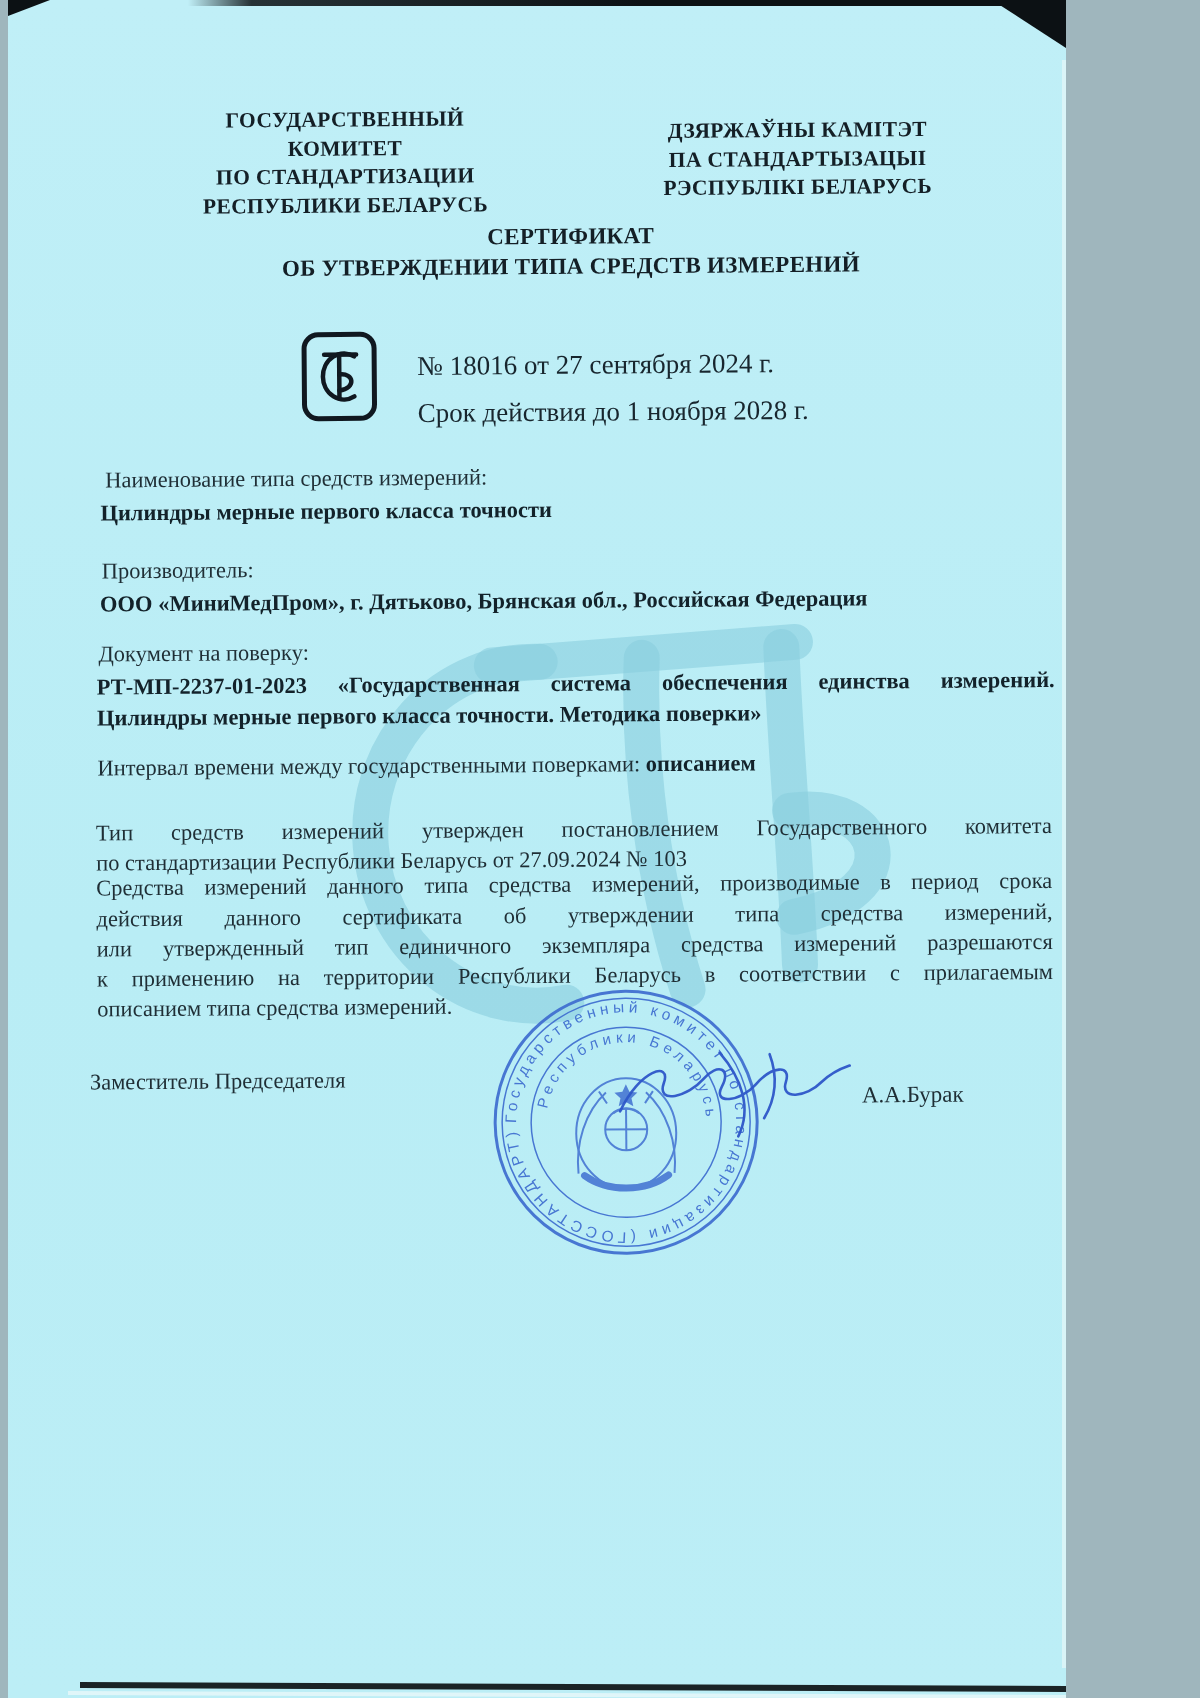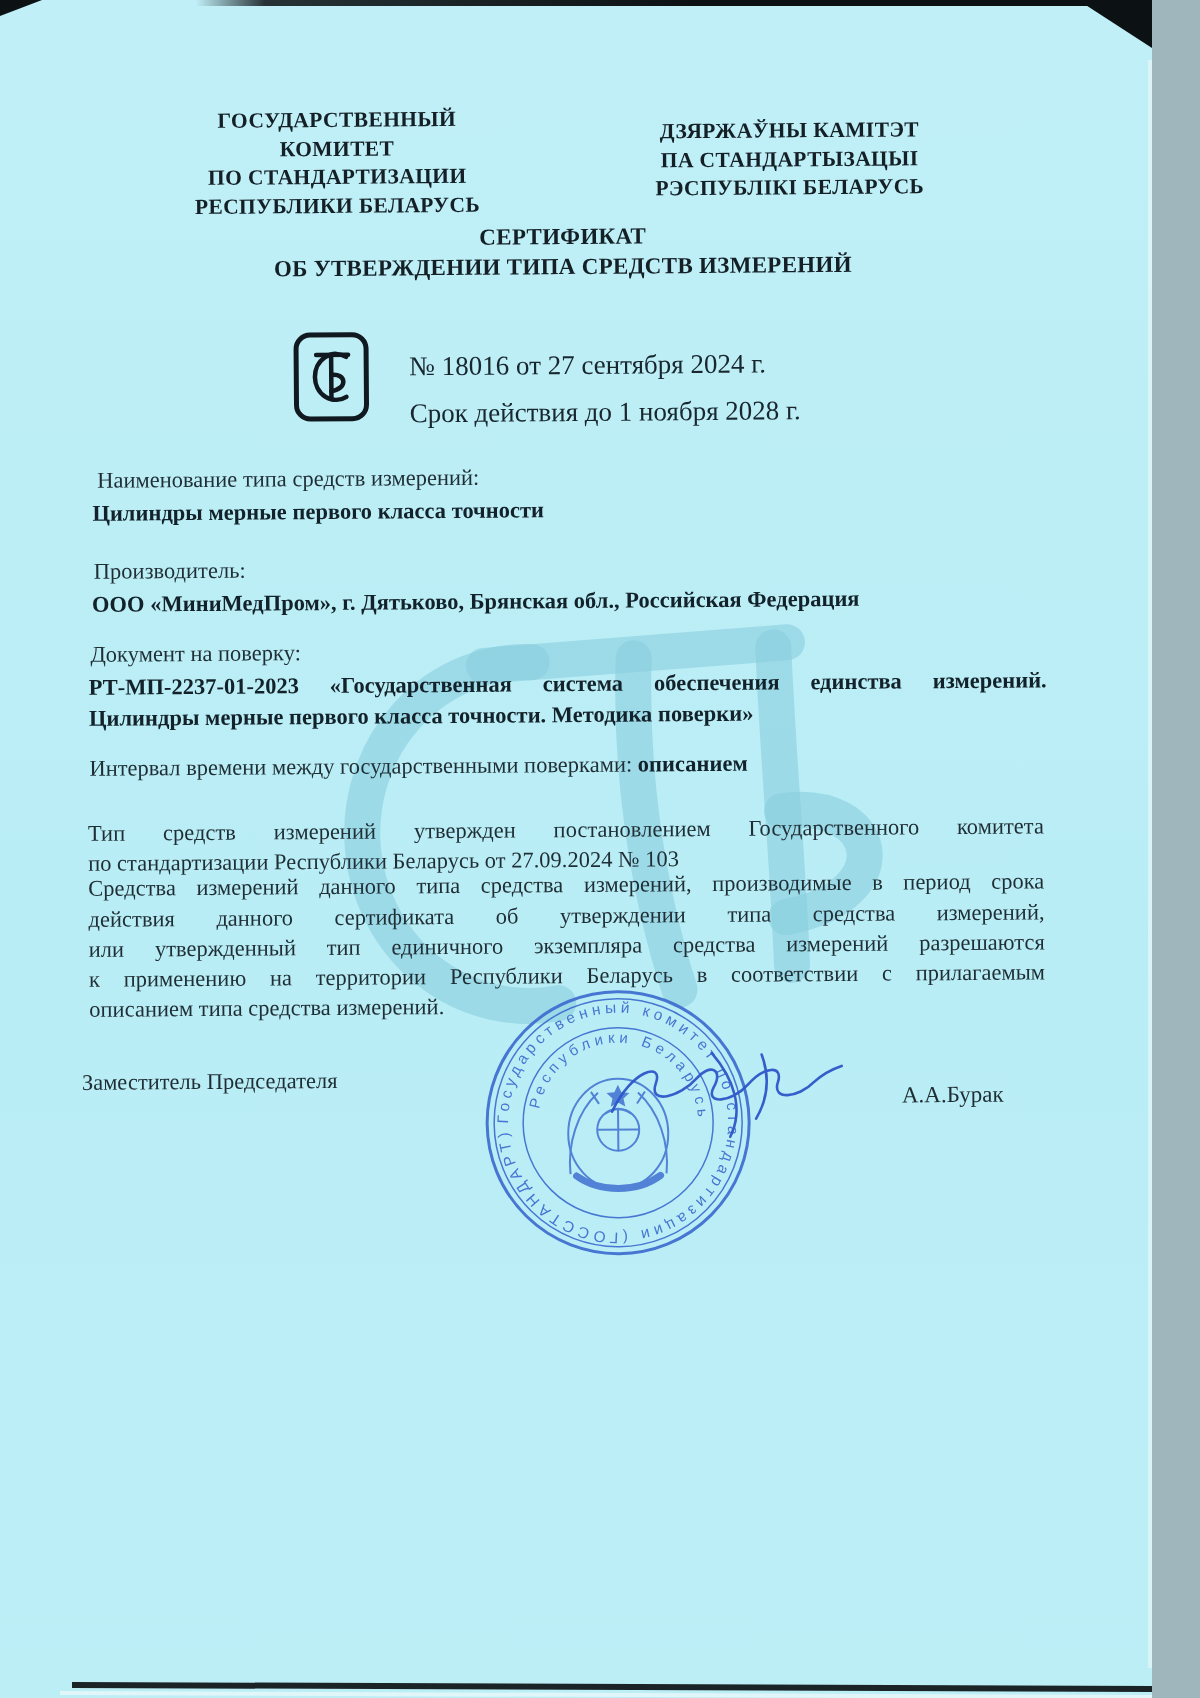--- a/index.html
+++ b/index.html
@@ -3,24 +3,25 @@
 <meta charset="utf-8">
 <style>
   html, body {
     margin: 0; padding: 0;
     width: 1200px; height: 1698px;
     background: #9fb6bd;
     font-family: "Liberation Serif", serif;
   }
   .scan {
     position: relative;
-    width: 1152px; height: 1698px;
+    width: 1058px; height: 1698px;
     overflow: hidden;
     background: linear-gradient(180deg, #c0eff7 0%, #b9edf5 55%, #bceef6 100%);
     color: #1f2e35;
+    margin-left: 8px;
   }
   .sheet {
     position: absolute; inset: 0;
     transform: rotate(-0.45deg);
     transform-origin: 50% 50%;
   }
   .abs { position: absolute; }
 
   
   .hdr {
@@ -59,21 +60,21 @@
   .val-doc .jl  { text-align: justify; text-align-last: justify; }
   .val-doc .ll  { text-align: left; }
   .interval  { left: 90px;  top: 752px; }
 
   .bodytext { left: 88px; top: 815px; width: 956px; font-size: 22.5px; line-height: 30.2px; }
   .jline { text-align: justify; text-align-last: justify; }
   .lline { text-align: left; text-align-last: left; }
   .para2 { margin-top: -5px; }
 
   .sig-title { left: 80px;  top: 1066px; font-size: 22.5px; }
-  .sig-name  { left: 900px; top: 1085px; font-size: 23px; }
+  .sig-name  { left: 852px; top: 1085px; font-size: 23px; }
 
   .watermark { left: 235px; top: 585px; width: 660px; height: 490px; opacity: 0.45; transform: rotate(-4deg); }
   .stamp     { left: 455px; top: 962px; width: 322px; height: 322px; opacity: 0.93; }
   .signature { left: 590px; top: 1040px; width: 260px; height: 112px; }
 
   
   .edge-top {
     position: absolute; top: 0; left: 0; width: 100%; height: 6px;
     background: linear-gradient(to right,
       rgba(12,17,20,0) 0%, rgba(12,17,20,0) 17%,

